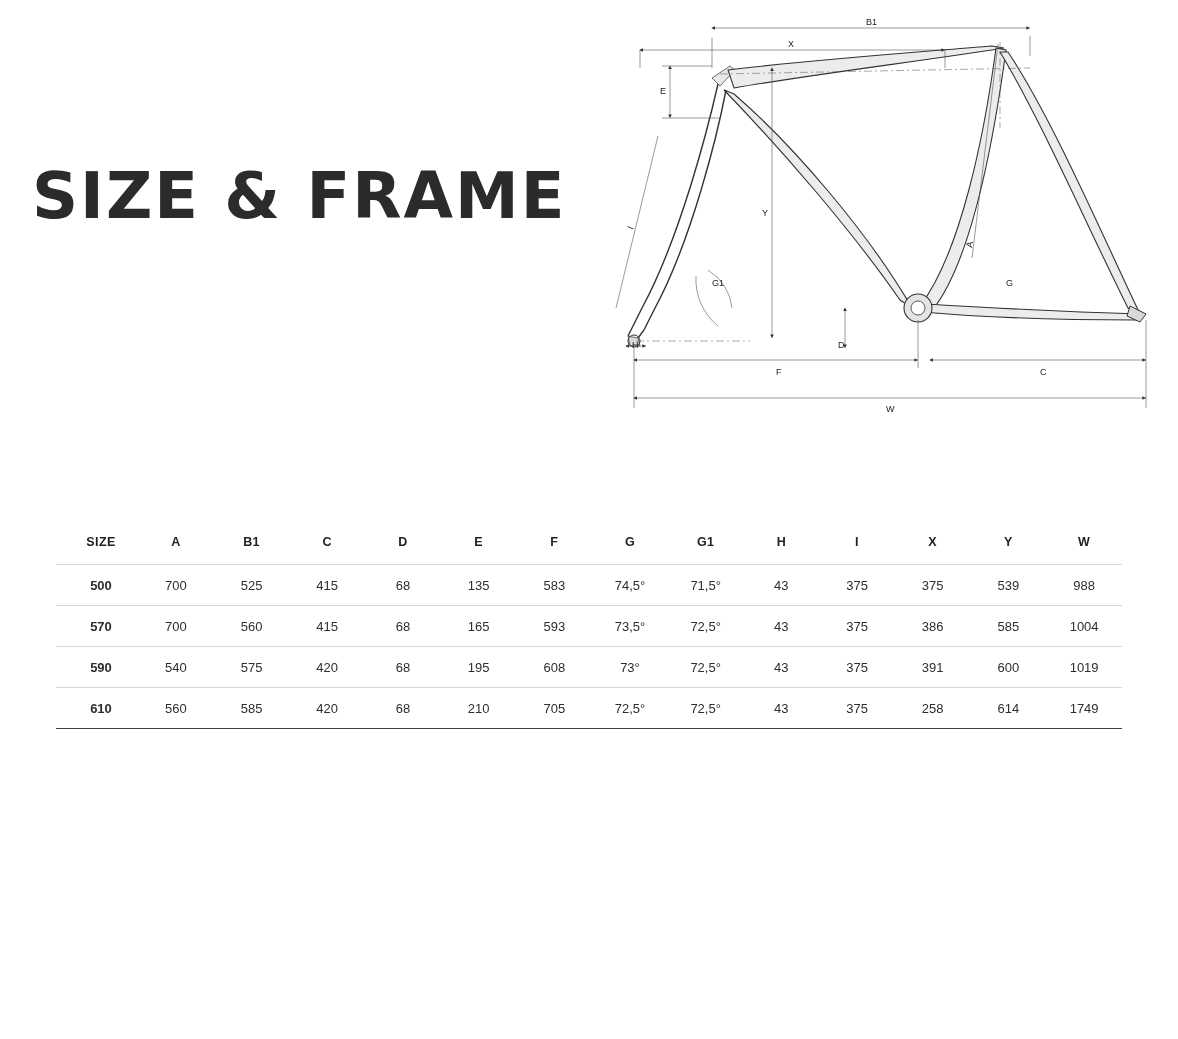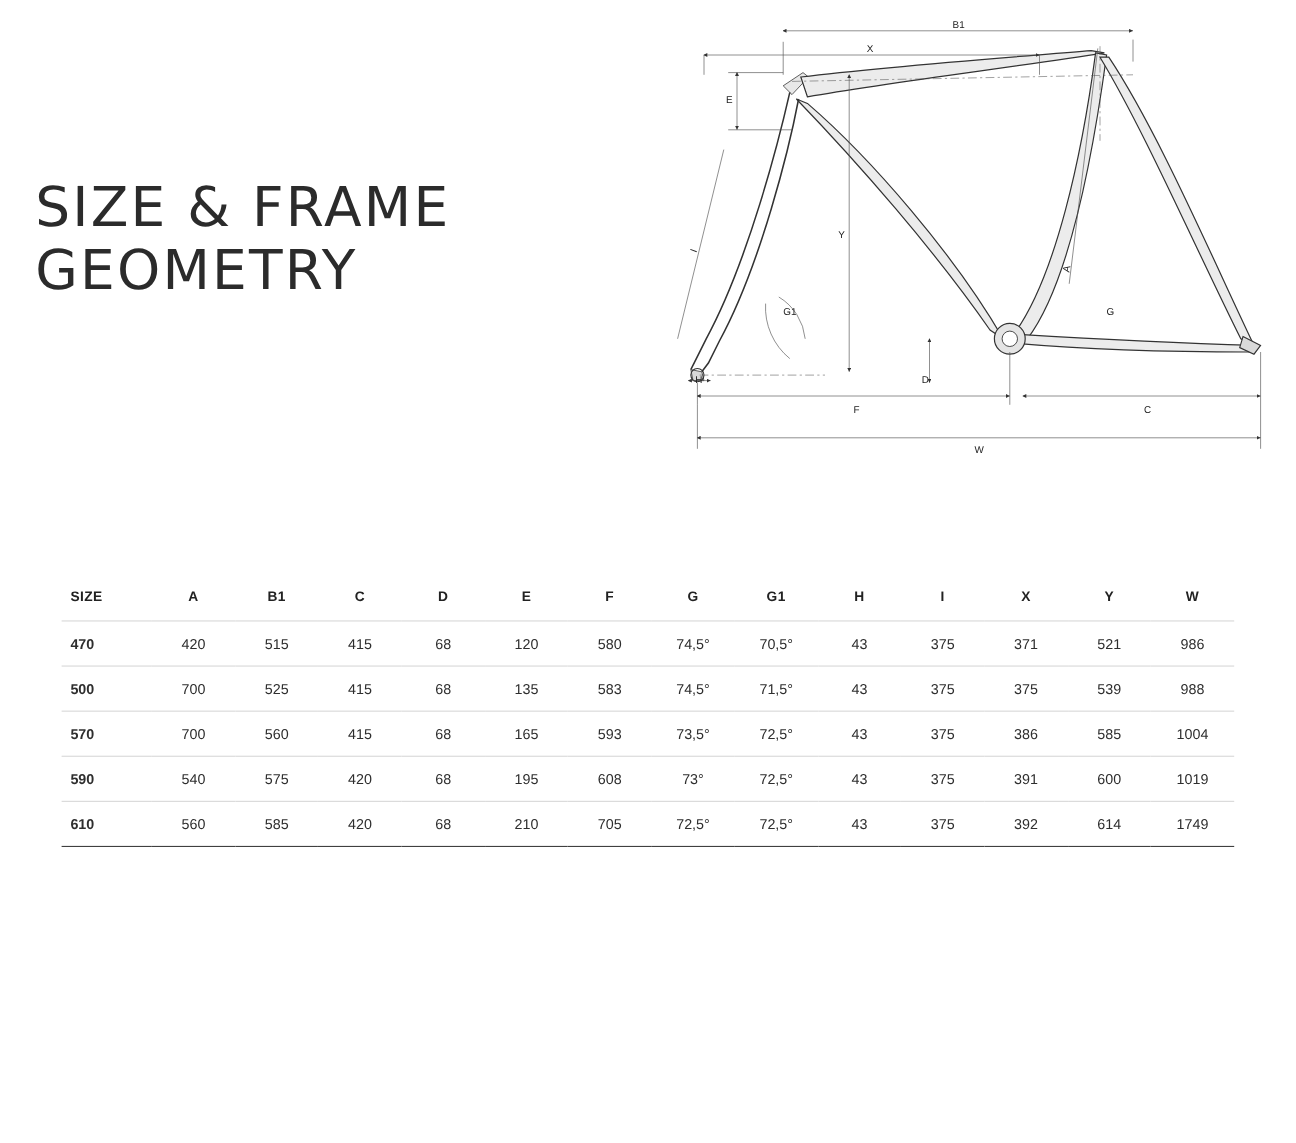--- a/index.html
+++ b/index.html
@@ -18,22 +18,22 @@
 
   
   .title-block {
     position: absolute;
     left: 32px;
     top: 160px;
     width: 420px;
   }
   .title-line {
     font-family: "DejaVu Sans", sans-serif;
-    font-size: 50px;
-    font-weight: 400;
+    font-size: 64px;
+    font-weight: 700;
     letter-spacing: 2px;
     line-height: 1.15;
     color: #2b2b2b;
     white-space: nowrap;
   }
 
   
   .diagram {
     position: absolute;
     left: 600px;
@@ -67,35 +67,34 @@
   }
   table.geo thead th {
     font-size: 12.5px;
     font-weight: bold;
     letter-spacing: 0.4px;
     color: #222;
     height: 44px;
   }
   table.geo thead th.size-col,
   table.geo tbody td.size-col {
-    text-align: left;
+    text-align: center;
     font-weight: bold;
     padding-left: 8px;
   }
   table.geo tbody tr:last-child td {
     border-bottom: 1px solid #404040;
   }
   .col-size { width: 82px; }
 </style>
 </head>
 <body>
 
 <div class="title-block">
   <div class="title-line">SIZE &amp; FRAME</div>
-  <div class="title-line">GEOMETRY</div>
 </div>
 
 <div class="diagram">
   <svg width="570" height="430" viewBox="0 0 570 430" xmlns="http://www.w3.org/2000/svg">
     <defs>
       <marker id="ah" markerWidth="7" markerHeight="7" refX="6" refY="3" orient="auto">
         <path d="M0,0 L6,3 L0,6 z" fill="#333"></path>
       </marker>
       <marker id="ahs" markerWidth="7" markerHeight="7" refX="1" refY="3" orient="auto">
         <path d="M6,0 L0,3 L6,6 z" fill="#333"></path>
@@ -205,36 +204,20 @@
         <th>G1</th>
         <th>H</th>
         <th>I</th>
         <th>X</th>
         <th>Y</th>
         <th>W</th>
       </tr>
     </thead>
     <tbody>
       <tr>
-        <td class="size-col">470</td>
-        <td>420</td>
-        <td>515</td>
-        <td>415</td>
-        <td>68</td>
-        <td>120</td>
-        <td>580</td>
-        <td>74,5°</td>
-        <td>70,5°</td>
-        <td>43</td>
-        <td>375</td>
-        <td>371</td>
-        <td>521</td>
-        <td>986</td>
-      </tr>
-      <tr>
         <td class="size-col">500</td>
         <td>700</td>
         <td>525</td>
         <td>415</td>
         <td>68</td>
         <td>135</td>
         <td>583</td>
         <td>74,5°</td>
         <td>71,5°</td>
         <td>43</td>
@@ -280,19 +263,19 @@
         <td>560</td>
         <td>585</td>
         <td>420</td>
         <td>68</td>
         <td>210</td>
         <td>705</td>
         <td>72,5°</td>
         <td>72,5°</td>
         <td>43</td>
         <td>375</td>
-        <td>392</td>
+        <td>258</td>
         <td>614</td>
         <td>1749</td>
       </tr>
     </tbody>
   </table>
 </div>
 
 </body></html>

